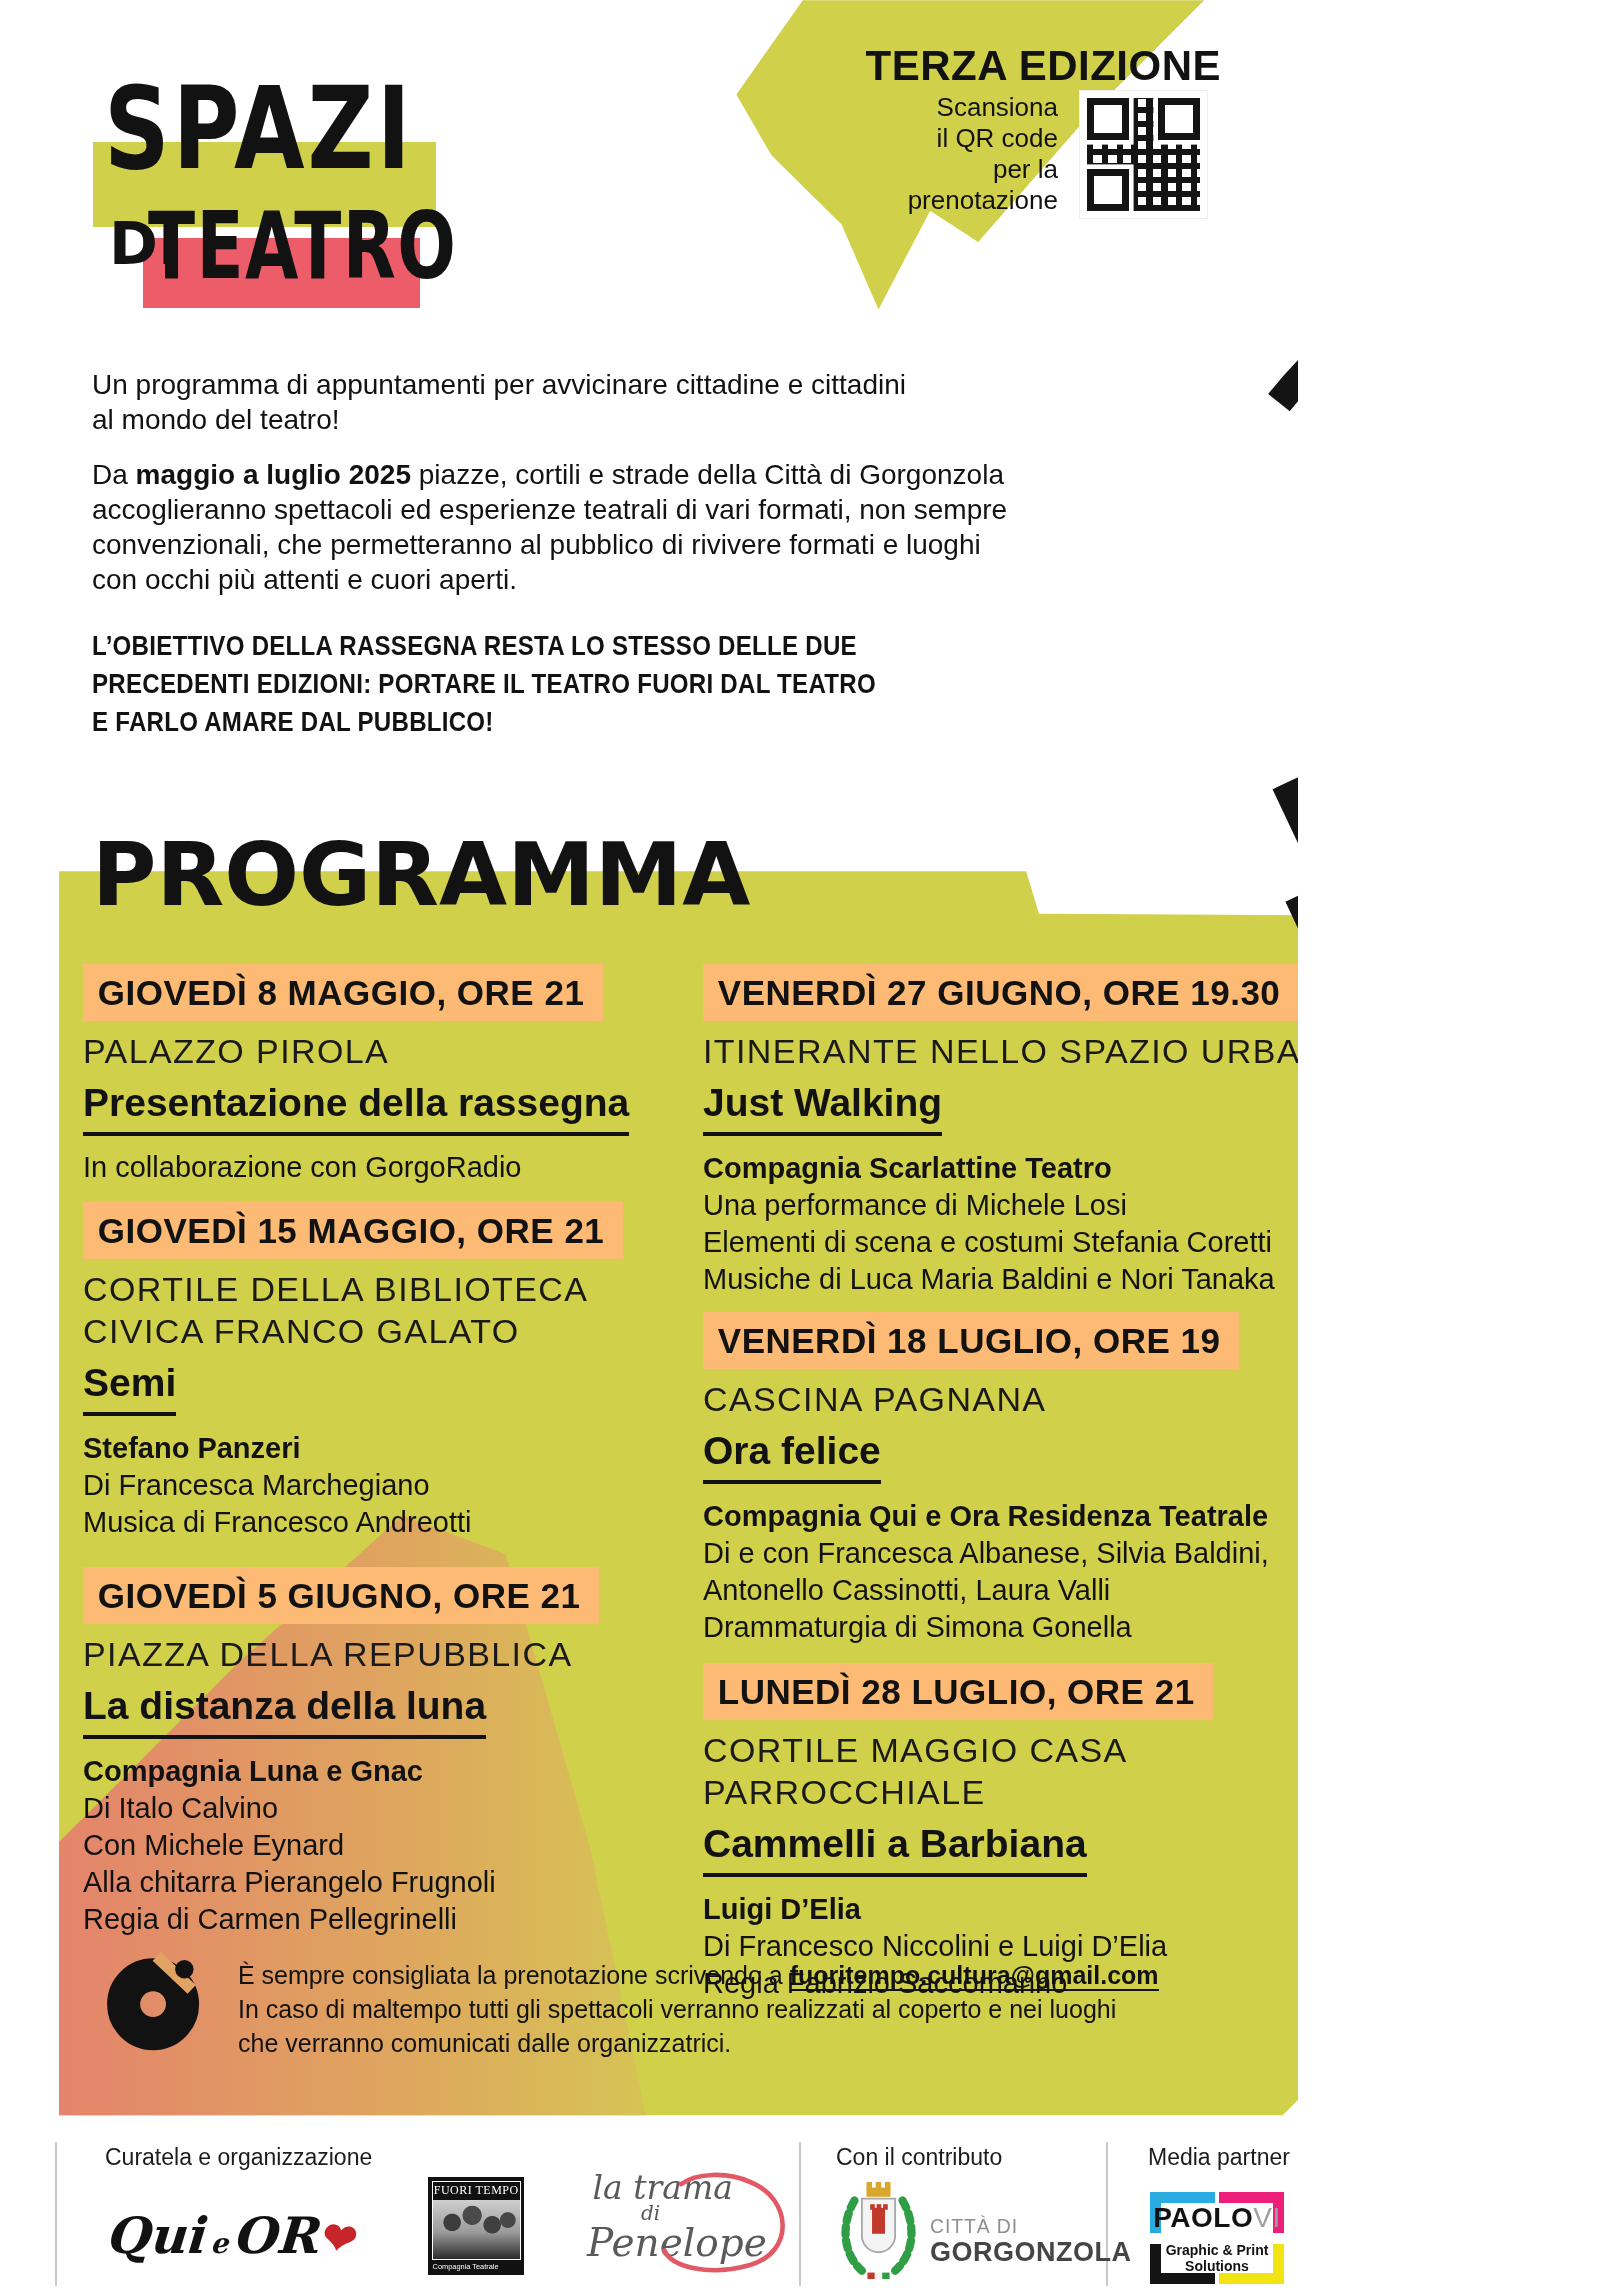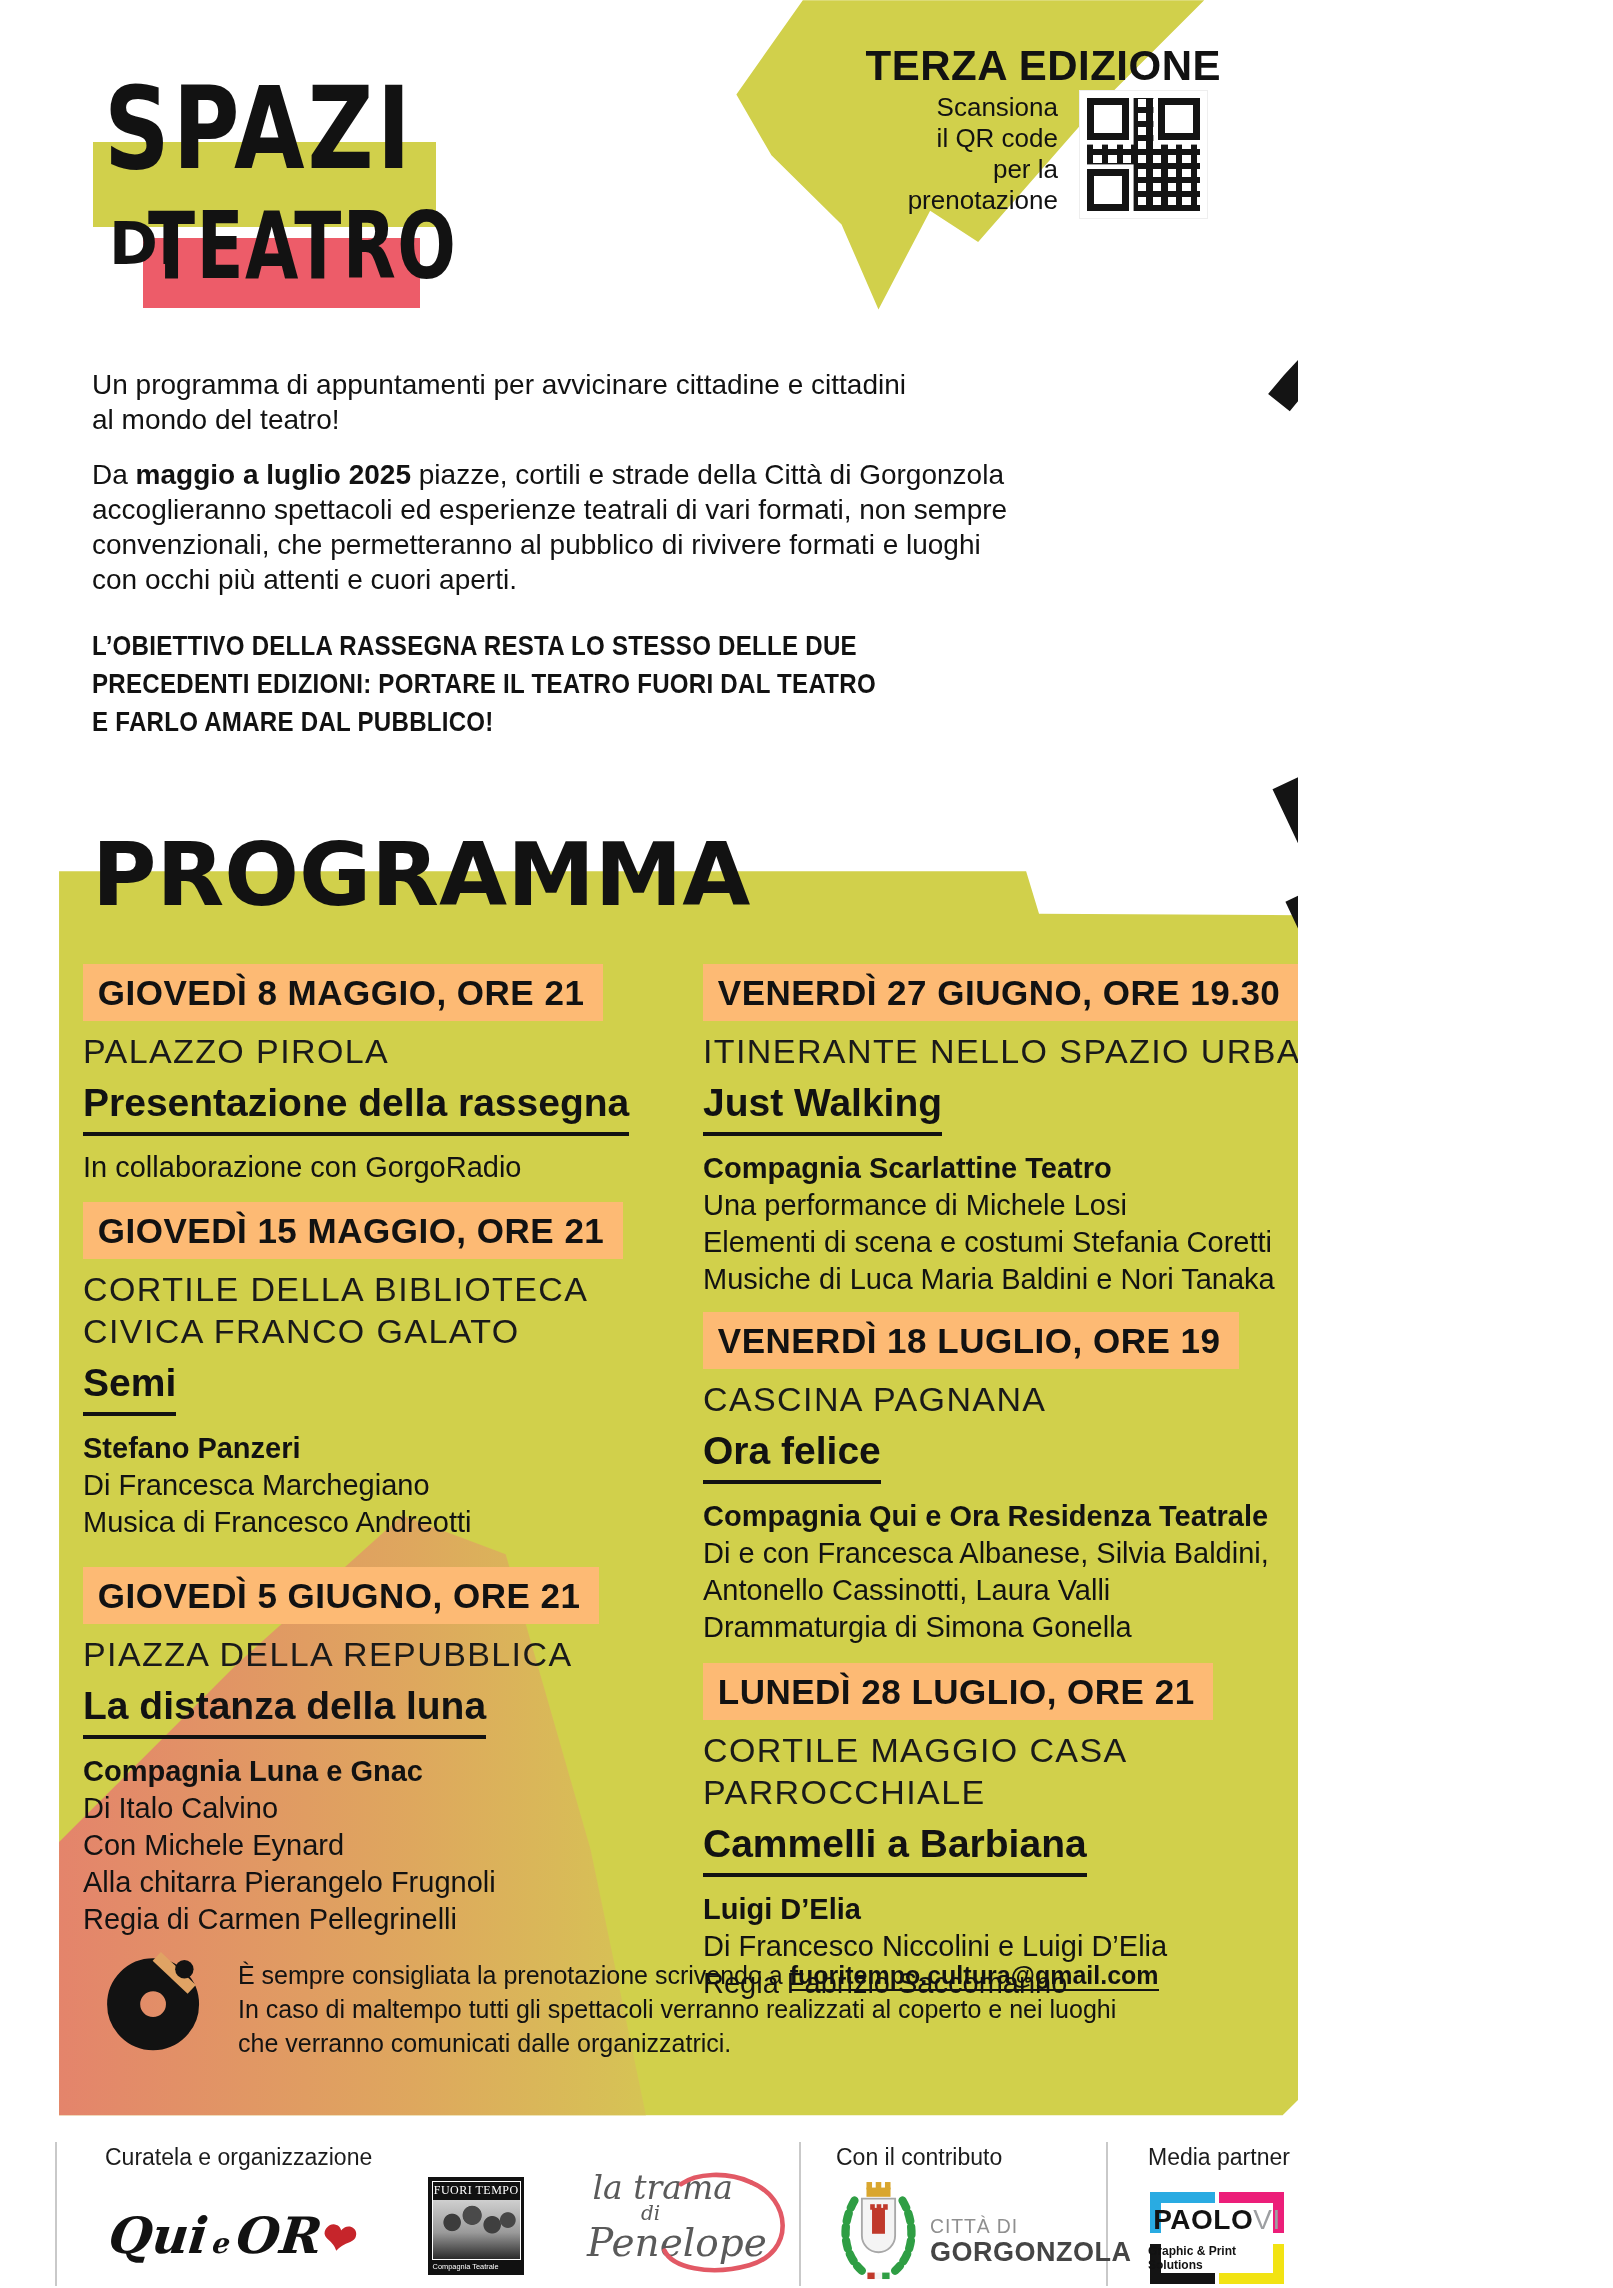--- a/index.html
+++ b/index.html
@@ -84,21 +84,21 @@
   .gorg-2{font-size:27px;font-weight:800;color:#454545;letter-spacing:0.5px;margin-top:2.8px;}
   .pv{position:absolute;left:1148px;top:54px;width:138px;height:92px;}
   .pv .c{position:absolute;width:54px;height:29.5px;}
   .pv .tl{left:1.8px;top:0;border-left:11px solid #29abe2;border-top:11px solid #29abe2;}
   .pv .tr{right:1.8px;top:0;border-right:11px solid #ec1e79;border-top:11px solid #ec1e79;}
   .pv .bl{left:1.8px;bottom:0;border-left:11px solid #141414;border-bottom:11px solid #141414;}
   .pv .br{right:1.8px;bottom:0;border-right:11px solid #f2e313;border-bottom:11px solid #f2e313;}
   .pv-center{position:absolute;inset:0;display:flex;flex-direction:column;align-items:center;justify-content:center;}
   .pv-word{font-size:28px;font-weight:900;letter-spacing:0.5px;}
   .pv-word .vi{color:#9d9fa2;font-weight:400;}
-  .pv-sub{font-size:12px;font-weight:700;margin-top:8px;}
+  .pv-sub{font-size:14px;font-weight:700;margin-top:8px;text-align:center;}
   .radar{position:absolute;left:1340px;top:57px;width:199px;text-align:center;}
   .radar-word{font-family:"Liberation Serif",serif;font-size:52px;font-weight:700;color:#1d5a9e;letter-spacing:1.8px;line-height:1;}
   .radar-bar{margin-top:4.6px;background:#2b7cba;color:#fff;font-family:"Liberation Serif",serif;font-size:14.8px;padding:3.7px 1.8px;}
 </style>
 </head>
 <body>
 
 <div class="poster">
 
   <svg class="layer z0" width="1613" height="2289" viewBox="0 0 1748 2480">

